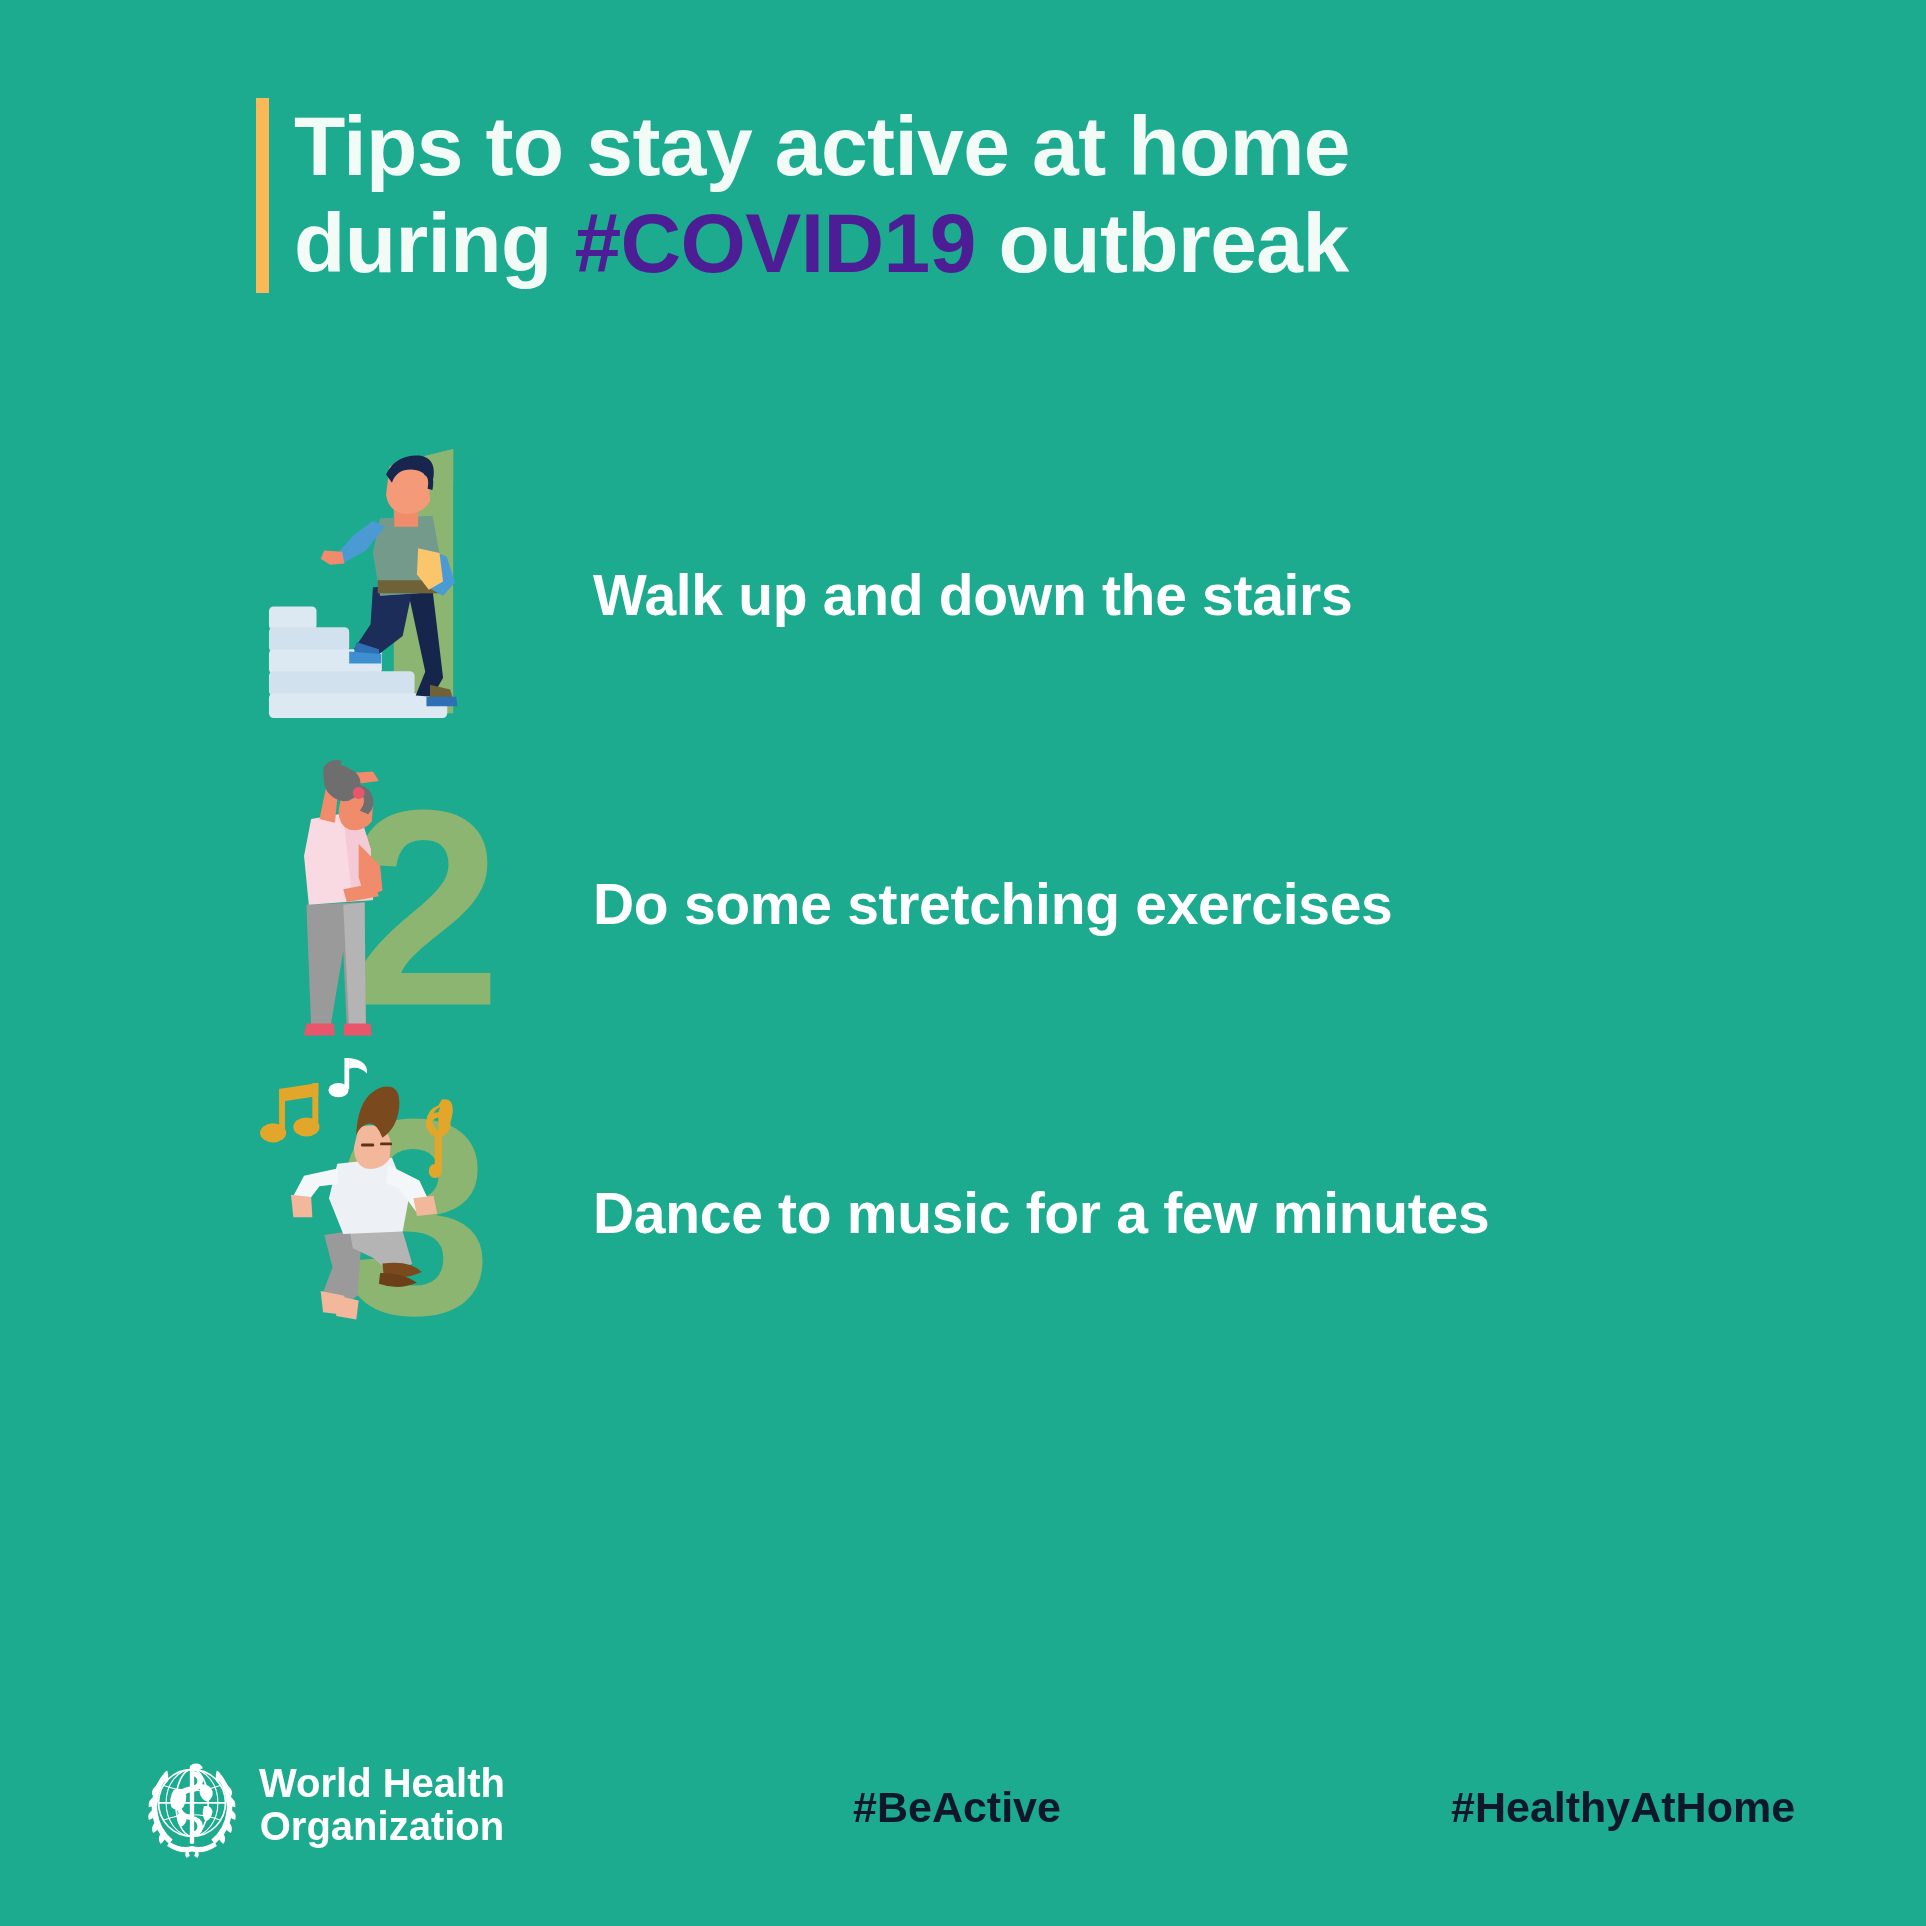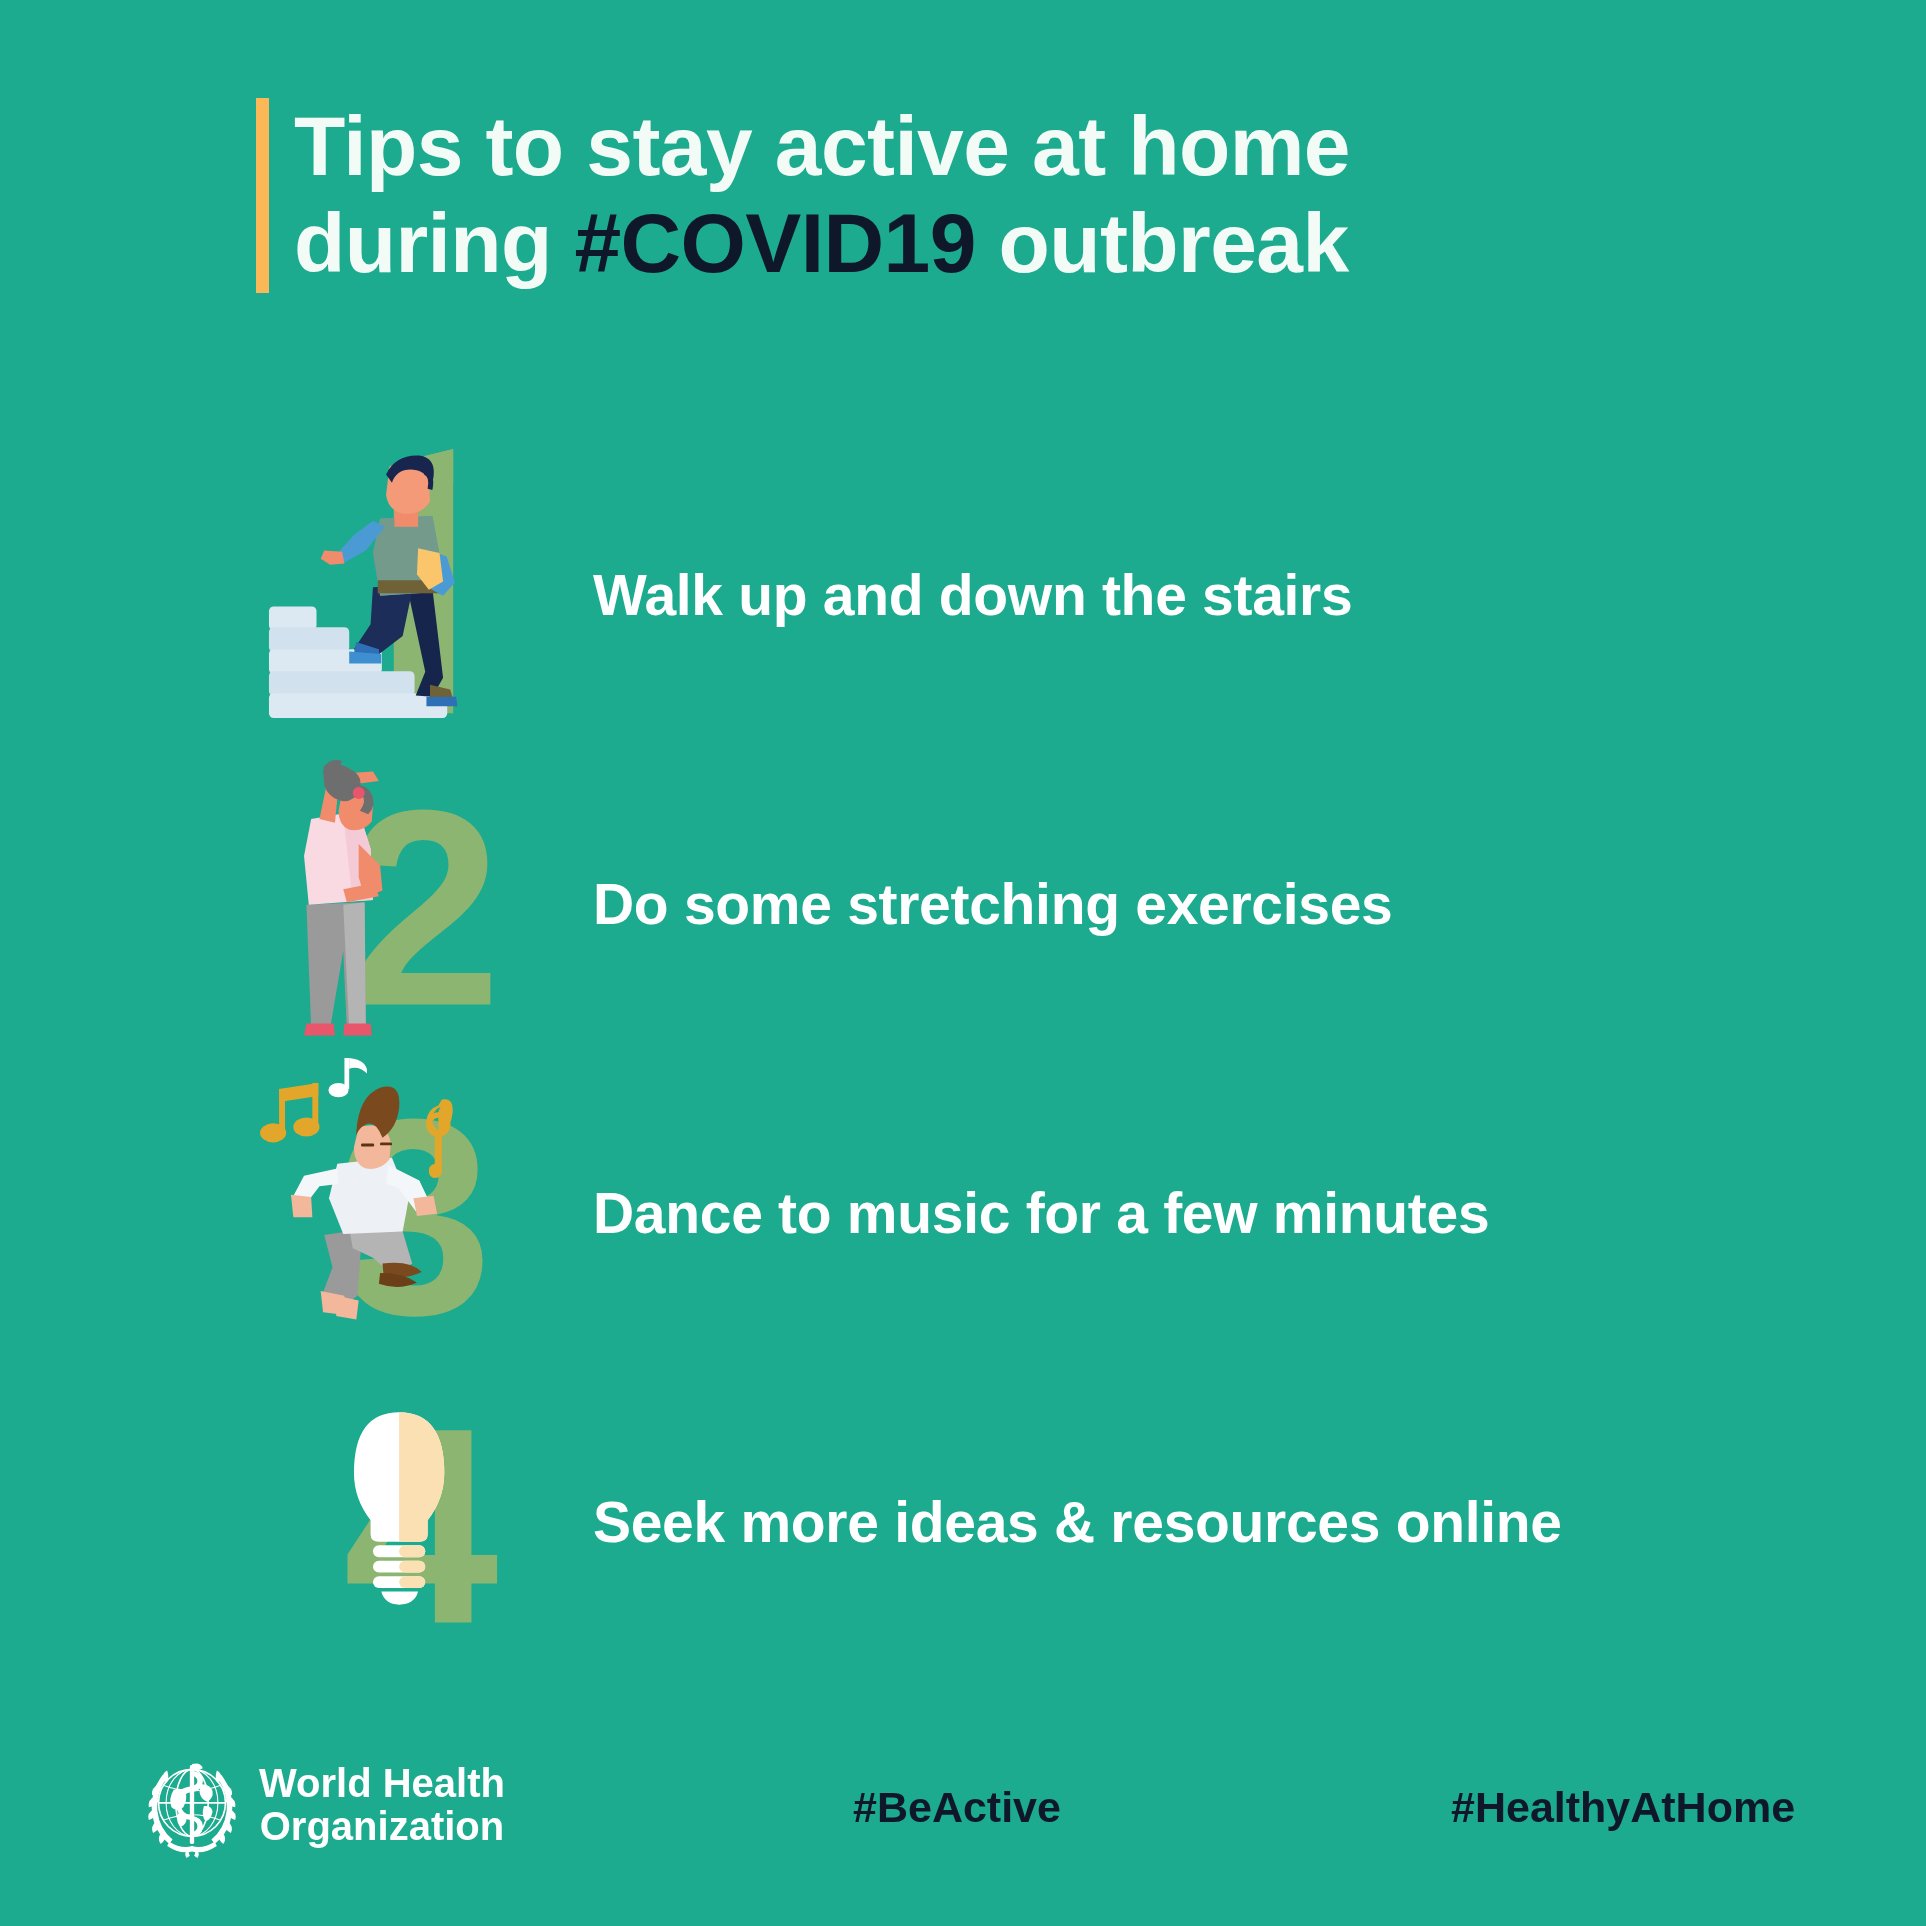--- a/index.html
+++ b/index.html
@@ -38,21 +38,21 @@
   .title-line {
     font-size: 84px;
     line-height: 1.16;
     font-weight: bold;
     color: #F2FBF6;
     letter-spacing: -0.6px;
     white-space: nowrap;
     font-stretch: condensed;
   }
   .title-hash {
-    color: #0f172a;
+    color: #4c1d95;
   }
 
   
   .tips {
     position: absolute;
     left: 0;
     top: 440px;
     width: 1926px;
   }
   .tip-row {
@@ -260,43 +260,20 @@
 
         <path d="M172 124 Q176 64 212 50 Q248 40 244 84 Q240 118 216 134 Q204 104 188 112 Q176 118 172 130 Z" fill="#7A4A1E"></path>
 
         <rect x="180" y="144" width="22" height="5" rx="2" fill="#5A3515"></rect>
         <rect x="212" y="142" width="20" height="5" rx="2" fill="#5A3515"></rect>
       </svg>
     </div>
     <div class="tip-text">Dance to music for a few minutes</div>
   </div>
 
-  <div class="tip-row">
-    <div class="tip-art">
-      <svg class="art-svg art-svg-back" width="333" height="309" viewBox="0 0 560 520">
-        <text x="150" y="430" font-family="Liberation Sans, sans-serif" font-size="470" font-weight="bold" fill="#8CB571">4</text>
-      </svg>
-      <svg class="art-svg" width="333" height="309" viewBox="0 0 560 520">
-
-        <path d="M168 178 Q168 76 244 76 Q320 76 320 178 Q320 222 292 258 L292 282 Q292 294 278 294 L210 294 Q196 294 196 282 L196 258 Q168 222 168 178 Z" fill="#FFFFFF"></path>
-
-        <path d="M244 76 Q320 76 320 178 Q320 222 292 258 L292 282 Q292 294 278 294 L244 294 Z" fill="#FBE0B4"></path>
-
-        <rect x="200" y="300" width="88" height="20" rx="10" fill="#FFFFFF"></rect>
-        <rect x="244" y="300" width="44" height="20" rx="10" fill="#FBE0B4"></rect>
-        <rect x="200" y="326" width="88" height="20" rx="10" fill="#FFFFFF"></rect>
-        <rect x="244" y="326" width="44" height="20" rx="10" fill="#FBE0B4"></rect>
-        <rect x="200" y="352" width="88" height="20" rx="10" fill="#FFFFFF"></rect>
-        <rect x="244" y="352" width="44" height="20" rx="10" fill="#FBE0B4"></rect>
-
-        <path d="M214 378 L276 378 Q270 400 244 400 Q220 400 214 378 Z" fill="#FFFFFF"></path>
-      </svg>
-    </div>
-    <div class="tip-text">Seek more ideas &amp; resources online</div>
-  </div>
 
 </div>
 
 <div class="who-logo">
   <svg class="who-emblem" viewBox="0 0 200 200">
     <g fill="#FFFFFF">
 
       <path d="M46 44 Q22 74 26 114 Q30 150 58 172 L64 164 Q40 144 36 112 Q33 78 52 52 Z"></path>
       <path d="M154 44 Q178 74 174 114 Q170 150 142 172 L136 164 Q160 144 164 112 Q167 78 148 52 Z"></path>
 

